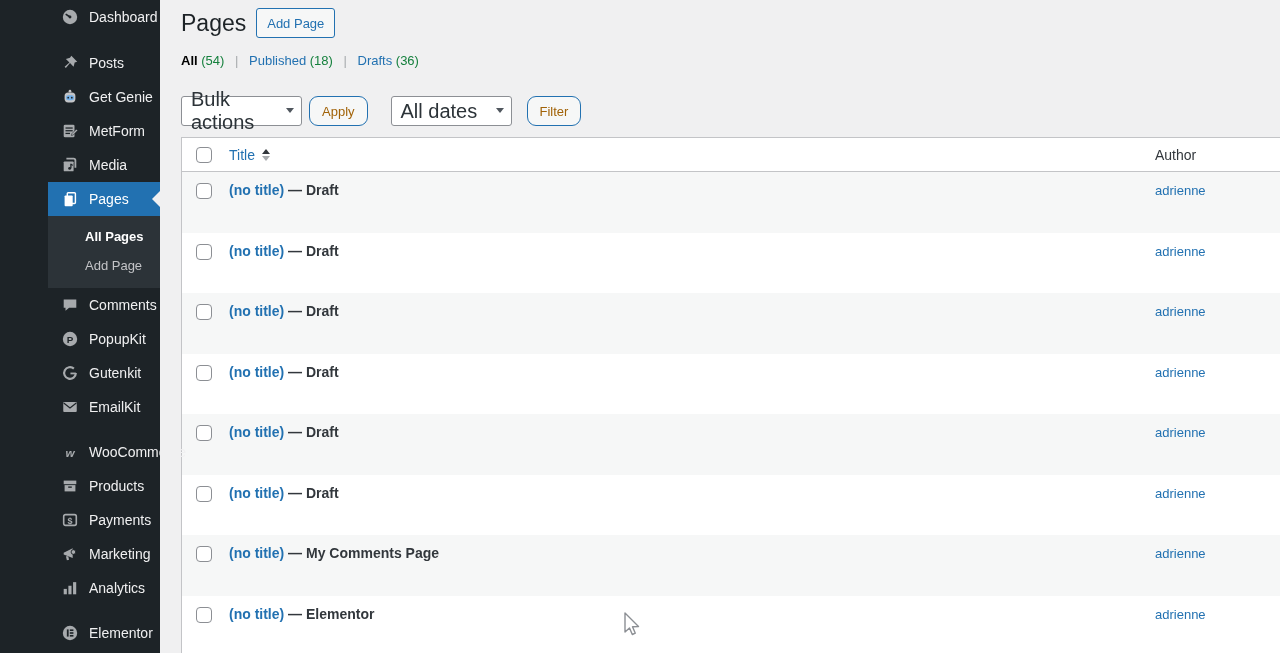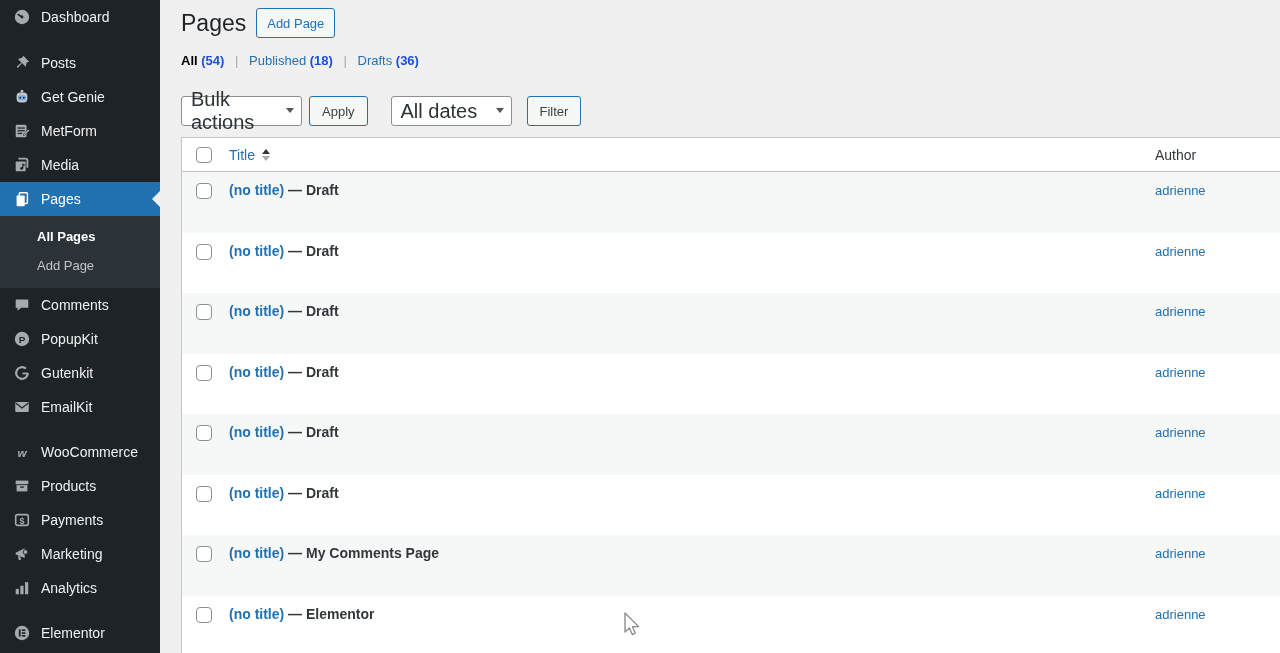--- a/index.html
+++ b/index.html
@@ -7,21 +7,21 @@
   body {
     width:1280px; height:653px; overflow:hidden; position:relative;
     font-family:"Liberation Sans", sans-serif;
     background:#f0f0f1; color:#3c434a;
   }
   a { text-decoration:none; }
 
   
   #sidebar {
     position:absolute; left:0; top:0; width:160px; height:653px;
-    background:#1d2327; color:#f0f0f1; z-index:2;
+    background:#1d2327; color:#f0f0f1; z-index:2;padding-left:48px;
   }
   .menu-item {
     display:flex; align-items:center; height:34px; padding-left:12px; gap:9px;
     font-size:14px; color:#f0f0f1; cursor:pointer; position:relative;
   }
   .menu-item .icn {
     width:20px; height:20px; flex:0 0 20px;
     display:flex; align-items:center; justify-content:center;
   }
   .menu-item.active { background:#2271b1; color:#fff; }
@@ -45,40 +45,40 @@
   .page-head { padding:8px 0 0 21px; display:flex; align-items:center; }
   h1.page-title { font-size:23px; font-weight:400; color:#1d2327; margin:0; line-height:30px; }
   .add-page-btn {
     margin-left:10px; height:30px; padding:0 10px; display:inline-flex; align-items:center;
     background:#f6f7f7; border:1px solid #2271b1; border-radius:3px;
     color:#2271b1; font-size:13px; cursor:pointer;
   }
   .views { padding-left:21px; margin-top:15px; font-size:13px; color:#50575e; line-height:16px; }
   .views .current-view { color:#000; font-weight:700;margin-top:16px; }
   .views a.view-link { color:#2271b1; cursor:pointer; }
-  .views .count { color:#1d4ed8; font-weight:700; }
+  .views .count { color:#15803d; font-weight:400; }
   .views .pipe { color:#a7aaad; margin:0 7px; }
 
   .toolbar { padding-left:21px; margin-top:27px; display:flex; align-items:center; }
   .select {
     position:relative; height:30px; background:#fff; border:1px solid #8c8f94; border-radius:3px;
     display:flex; align-items:center; padding:0 26px 0 9px; font-size:20px; color:#2c3338;
     cursor:pointer;
   }
   .select .chev {
     position:absolute; right:7px; top:50%; margin-top:-3px;
     width:0; height:0; border-left:4px solid transparent; border-right:4px solid transparent;
     border-top:5px solid #50575e;
   }
   .sel-bulk { width:121px; }
   .sel-dates { width:121px; margin-left:23px; }
   .btn {
     height:30px; padding:0 12px; display:inline-flex; align-items:center;
-    background:#f6f7f7; border:1px solid #2271b1; border-radius:3px;
-    color:#404040; font-size:13px; cursor:pointer;
+    background:#f6f7f7; border:1px solid #2271b1; border-radius:9px;
+    color:#a16207; font-size:13px; cursor:pointer;
   }
   .btn-apply { margin-left:7px; }
   .btn-filter { margin-left:15px; }
 
   
   .list-table {
     margin:11px 0 0 21px; background:#fff;
     border:1px solid #c3c4c7; border-right:none; border-bottom:none;
   }
   .thead { display:flex; align-items:center; height:34px; border-bottom:1px solid #c3c4c7; background:#fff; }

